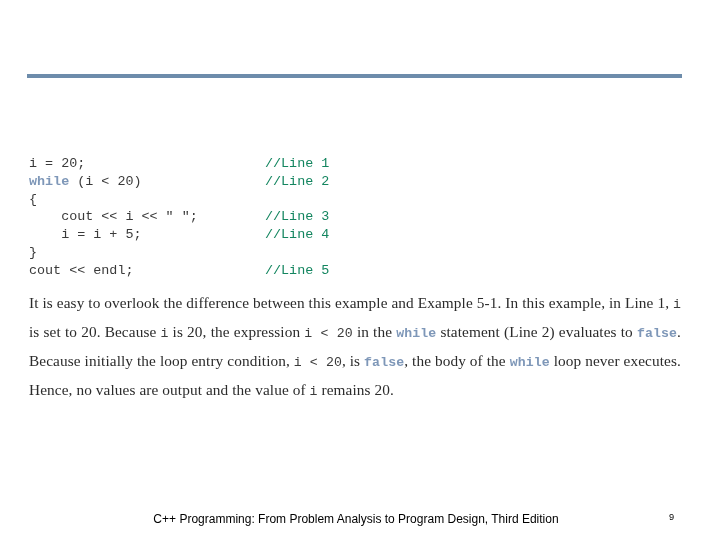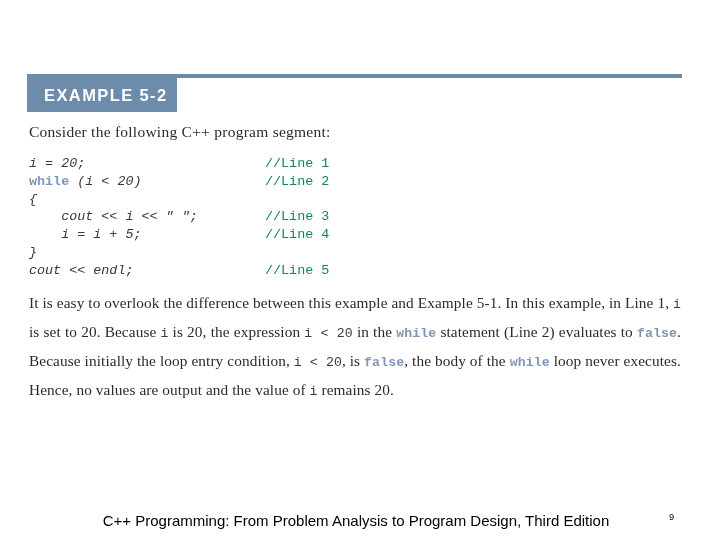--- a/index.html
+++ b/index.html
@@ -75,21 +75,21 @@
     line-height: 17.8px;
     color: #3a3a3a;
     white-space: pre;
   }
   .code-line {
     display: block;
     height: 17.8px;
     position: relative;
     white-space: pre;
   }
-  .code-text { white-space: pre; font-style: italic; }
+  .code-text { white-space: pre; }
   .code-comment {
     position: absolute;
     left: 236px;
     top: 0;
     color: #13855f;
     font-weight: normal;
     white-space: pre;
   }
   .kw {
     color: #7e97b8;
@@ -123,44 +123,40 @@
   }
 
   
   .footer-text {
     position: absolute;
     left: 0;
     top: 512px;
     width: 712px;
     text-align: center;
     font-family: "Liberation Sans", sans-serif;
-    font-size: 15px;
+    font-size: 12px;
     color: #000000;
   }
   .footer-page {
     position: absolute;
     right: 46px;
     top: 512px;
     font-family: "Liberation Sans", sans-serif;
     font-size: 9.2px;
     color: #000000;
   }
 </style>
 </head>
 <body>
 
 <div class="slide">
 
   <div class="header-rule"></div>
 
-  <div class="example-tag">
-    <span class="example-tag-label">EXAMPLE 5-2</span>
-  </div>
 
-  <div class="intro-line">Consider the following C++ program segment:</div>
 
   <div class="code-block" id="code-block"><span class="code-line"><span class="code-text">i = 20;</span><span class="code-comment">//Line 1</span></span><span class="code-line"><span class="kw">while</span><span class="code-text"> (i &lt; 20)</span><span class="code-comment">//Line 2</span></span><span class="code-line"><span class="code-text">{</span></span><span class="code-line"><span class="code-text">    cout &lt;&lt; i &lt;&lt; " ";</span><span class="code-comment">//Line 3</span></span><span class="code-line"><span class="code-text">    i = i + 5;</span><span class="code-comment">//Line 4</span></span><span class="code-line"><span class="code-text">}</span></span><span class="code-line"><span class="code-text">cout &lt;&lt; endl;</span><span class="code-comment">//Line 5</span></span></div>
 
   <div class="body-para" id="body-para">It is easy to overlook the difference between this example and Example 5-1. In this example, in Line 1, <span class="inline-code">i</span> is set to 20. Because <span class="inline-code">i</span> is 20, the expression <span class="inline-code">i &lt; 20</span> in the <span class="inline-kw">while</span> statement (Line 2) evaluates to <span class="inline-kw">false</span>. Because initially the loop entry condition, <span class="inline-code">i &lt; 20</span>, is <span class="inline-kw">false</span>, the body of the <span class="inline-kw">while</span> loop never executes. Hence, no values are output and the value of <span class="inline-code">i</span> remains 20.</div>
 
   <div class="footer-text">C++ Programming: From Problem Analysis to Program Design, Third Edition</div>
 
   <div class="footer-page">9</div>
 
 </div>

